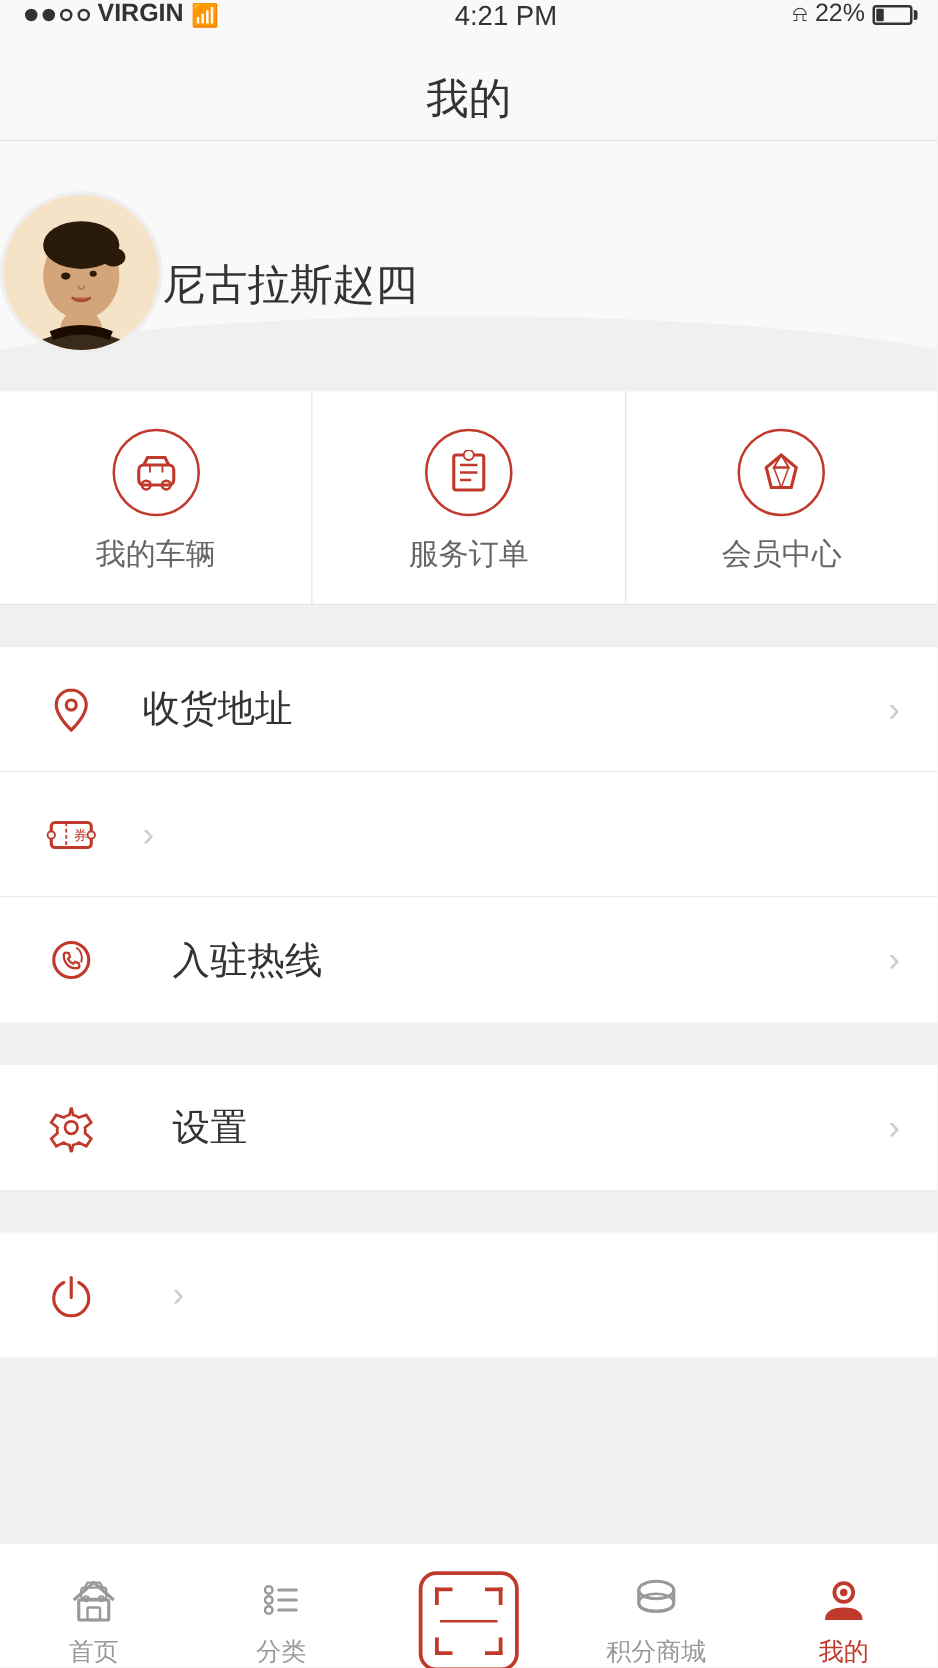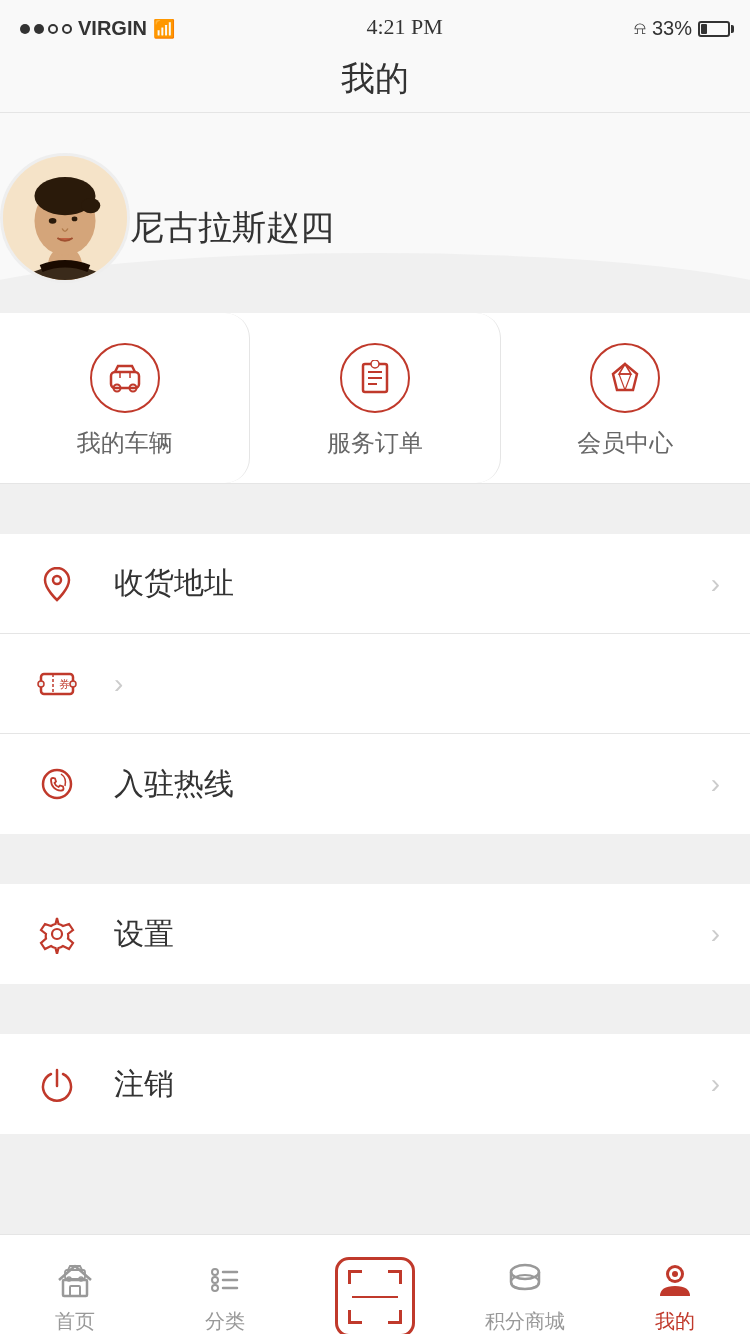--- a/index.html
+++ b/index.html
@@ -12,33 +12,33 @@
       color: #333;
       overflow-x: hidden;
     }
 
     
     .status-bar {
       width: 100%;
       height: 40px;
       background: #f9f9f9;
       display: flex;
-      align-items: flex-end;
+      align-items: flex-start;
       justify-content: space-between;
       padding: 0 20px;
       font-size: 22px;
       font-weight: 500;
     }
     .status-left { display: flex; align-items: center; gap: 6px; }
     .status-dots { display: flex; gap: 4px; }
     .dot { width: 10px; height: 10px; border-radius: 50%; background: #333; }
     .dot.empty { background: transparent; border: 2px solid #333; }
     .status-wifi { font-size: 18px; }
     .status-carrier { font-size: 20px; font-weight: 600; }
-    .status-center { font-size: 22px; font-weight: 500; font-family: Liberation Serif, serif; }
+    .status-center { font-size: 22px; font-weight: 500; }
     .status-right { display: flex; align-items: center; gap: 6px; font-size: 18px; }
     .battery-pct { font-size: 20px; }
     .battery-icon {
       width: 32px; height: 16px;
       border: 2px solid #333;
       border-radius: 3px;
       position: relative;
       display: inline-flex;
       align-items: center;
       padding: 1px;
@@ -118,21 +118,20 @@
       border-bottom: 1px solid #e5e5e5;
     }
     .quick-action-item {
       flex: 1;
       display: flex;
       flex-direction: column;
       align-items: center;
       padding: 30px 0 24px;
       border-right: 1px solid #e5e5e5;
       cursor: pointer;
-      border-radius: 25px;
     }
     .quick-action-item:last-child { border-right: none; }
     .quick-action-icon {
       width: 70px;
       height: 70px;
       border: 2px solid #c0392b;
       border-radius: 50%;
       display: flex;
       align-items: center;
       justify-content: center;
@@ -140,33 +139,33 @@
       color: #c0392b;
       font-size: 30px;
     }
     .quick-action-label {
       font-size: 24px;
       color: #666;
     }
 
     
     .menu-section {
-      margin-top: 32px;
+      margin-top: 16px;
       background: #fff;
     }
     .menu-item {
       display: flex;
       align-items: center;
       padding: 0 30px;
       height: 100px;
       border-bottom: 1px solid #e5e5e5;
       cursor: pointer;
       background: #fff;
     }
-    .menu-item:last-child { border-bottom: none; }
+    .menu-item:last-child { border-bottom: none; gap: 24px; }
     .menu-icon {
       width: 54px;
       height: 54px;
       display: flex;
       align-items: center;
       justify-content: center;
       margin-right: 30px;
       color: #c0392b;
       flex-shrink: 0;
     }
@@ -277,21 +276,21 @@
         <div class="dot"></div>
         <div class="dot empty"></div>
         <div class="dot empty"></div>
       </div>
       <span class="status-carrier">VIRGIN</span>
       <span class="status-wifi">📶</span>
     </div>
     <div class="status-center">4:21 PM</div>
     <div class="status-right">
       <span>⍾</span>
-      <span class="battery-pct">33%</span>
+      <span class="battery-pct">22%</span>
       <div class="battery-icon">
         <div class="battery-fill"></div>
       </div>
     </div>
   </div>
 
   <div class="header">
     <span>我的</span>
   </div>
 
@@ -427,21 +426,20 @@
 
   <div class="menu-separator"></div>
   <div class="menu-section">
     <div class="menu-item">
       <div class="menu-icon">
         <svg width="40" height="40" viewBox="0 0 40 40" fill="none" xmlns="http://www.w3.org/2000/svg">
           <path d="M26 10 A14 14 0 1 1 14 10" stroke="#c0392b" stroke-width="2.5" fill="none" stroke-linecap="round"></path>
           <line x1="20" y1="6" x2="20" y2="22" stroke="#c0392b" stroke-width="2.5" stroke-linecap="round"></line>
         </svg>
       </div>
-      <span class="menu-label">注销</span>
       <span class="menu-arrow">›</span>
     </div>
   </div>
 
   <div style="height: 18px; background: #f0f0f0;"></div>
 
 </div>
 
 <div class="tab-bar">
 

